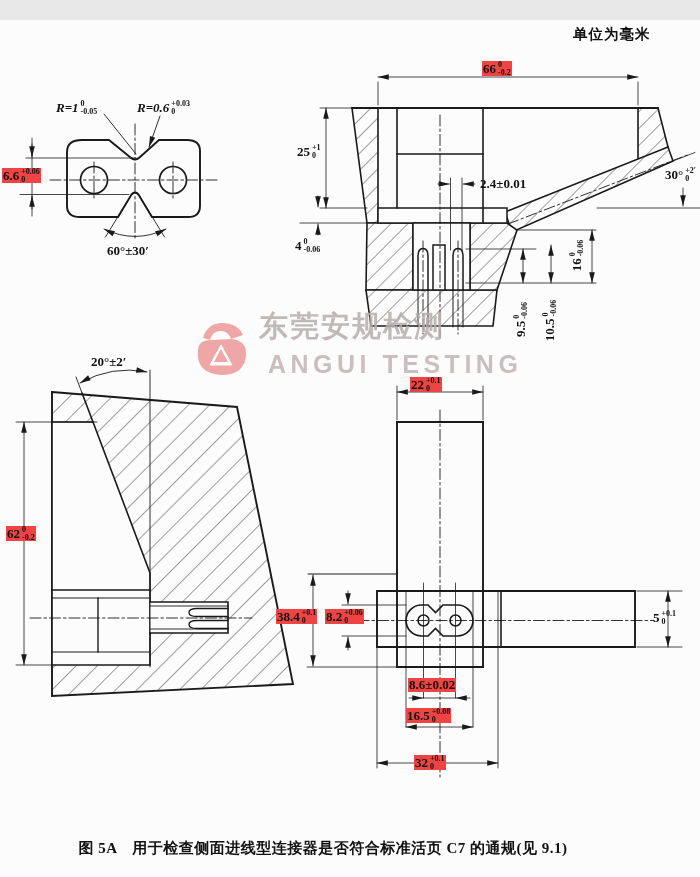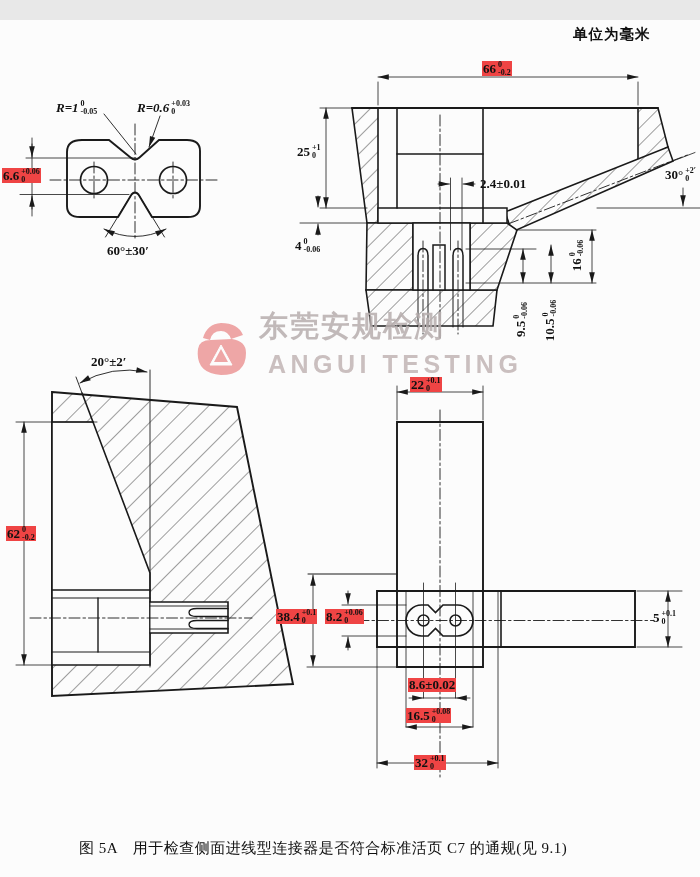--- a/index.html
+++ b/index.html
@@ -14,21 +14,21 @@
             font-size:8px;line-height:7.5px;font-weight:bold;margin-left:2px;}
   .lbl.rot{width:76px;justify-content:center;transform:rotate(-90deg);background:transparent;}
   .lbl .it{font-style:italic;text-align:center;}
   .unit{position:absolute;left:573px;top:5px;font-size:14.5px;font-weight:bold;letter-spacing:1px;}
   .wm{position:absolute;pointer-events:none;}
   .wm-zh{left:258px;top:299px;font-size:29px;font-weight:bold;color:#b7aeae;letter-spacing:2px;opacity:.85;
          font-family:"Liberation Sans","DejaVu Sans",sans-serif;text-align:center;}
   .wm-en{left:267px;top:337px;font-size:25px;font-weight:bold;color:#c2b5b5;letter-spacing:4.5px;opacity:.85;
          font-family:"Liberation Sans","DejaVu Sans",sans-serif;}
   .notes{position:absolute;left:78px;top:779px;font-size:14px;line-height:26.5px;font-weight:bold;}
-  .caption{position:absolute;left:0;top:819px;width:646px;text-align:center;font-size:15px;font-weight:normal;letter-spacing:.5px;}
+  .caption{position:absolute;left:0;top:819px;width:646px;text-align:center;font-size:15px;font-weight:bold;letter-spacing:.5px;}
 </style>
 </head>
 <body>
 
 <div class="page">
 
   <svg width="700" height="877" viewBox="0 0 700 877">
     <defs>
       <marker id="ar" viewBox="0 0 12 8" refX="11.3" refY="4" markerWidth="12" markerHeight="8" orient="auto-start-reverse" markerUnits="userSpaceOnUse">
         <path d="M0.5,1.2 L11.5,4 L0.5,6.8 Z" fill="#1a1a1a"></path>

